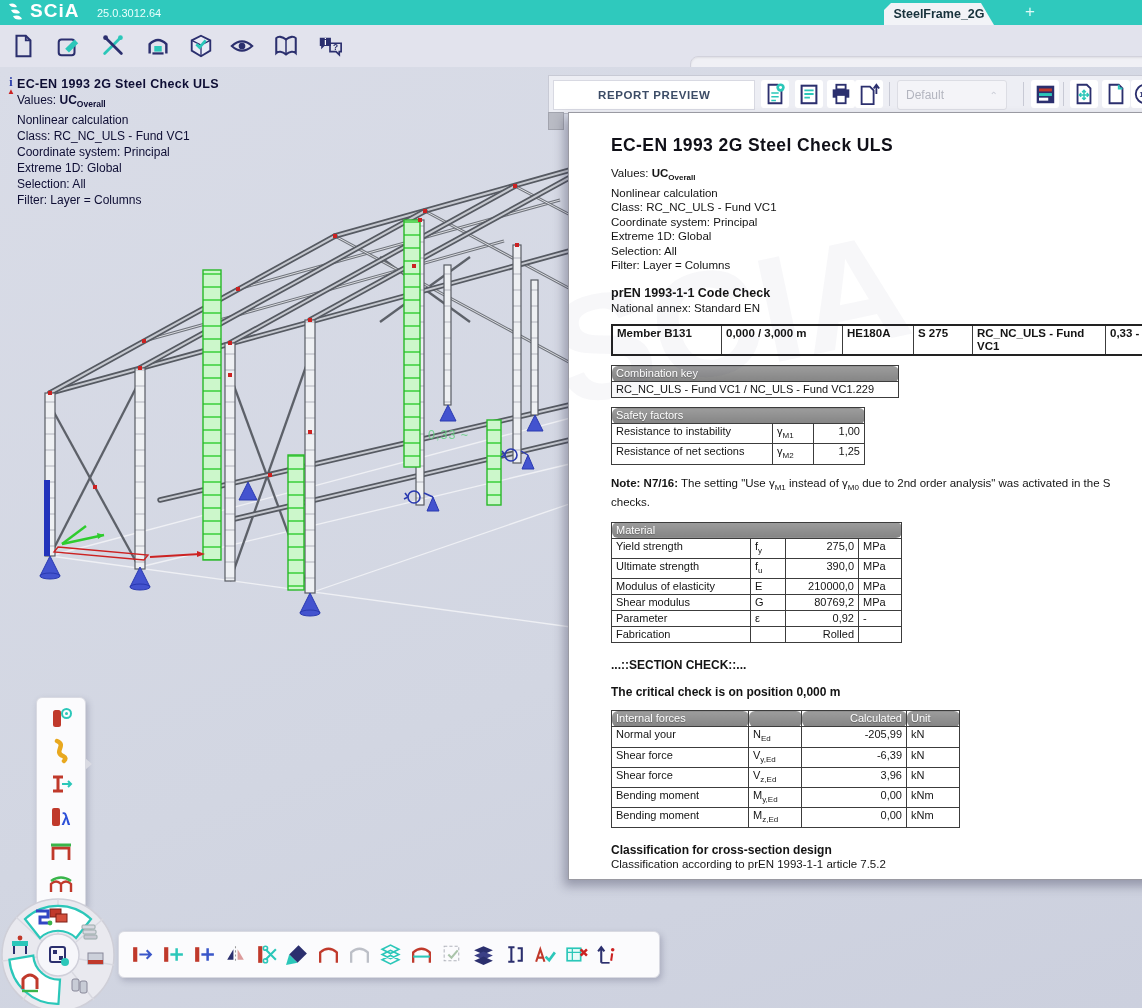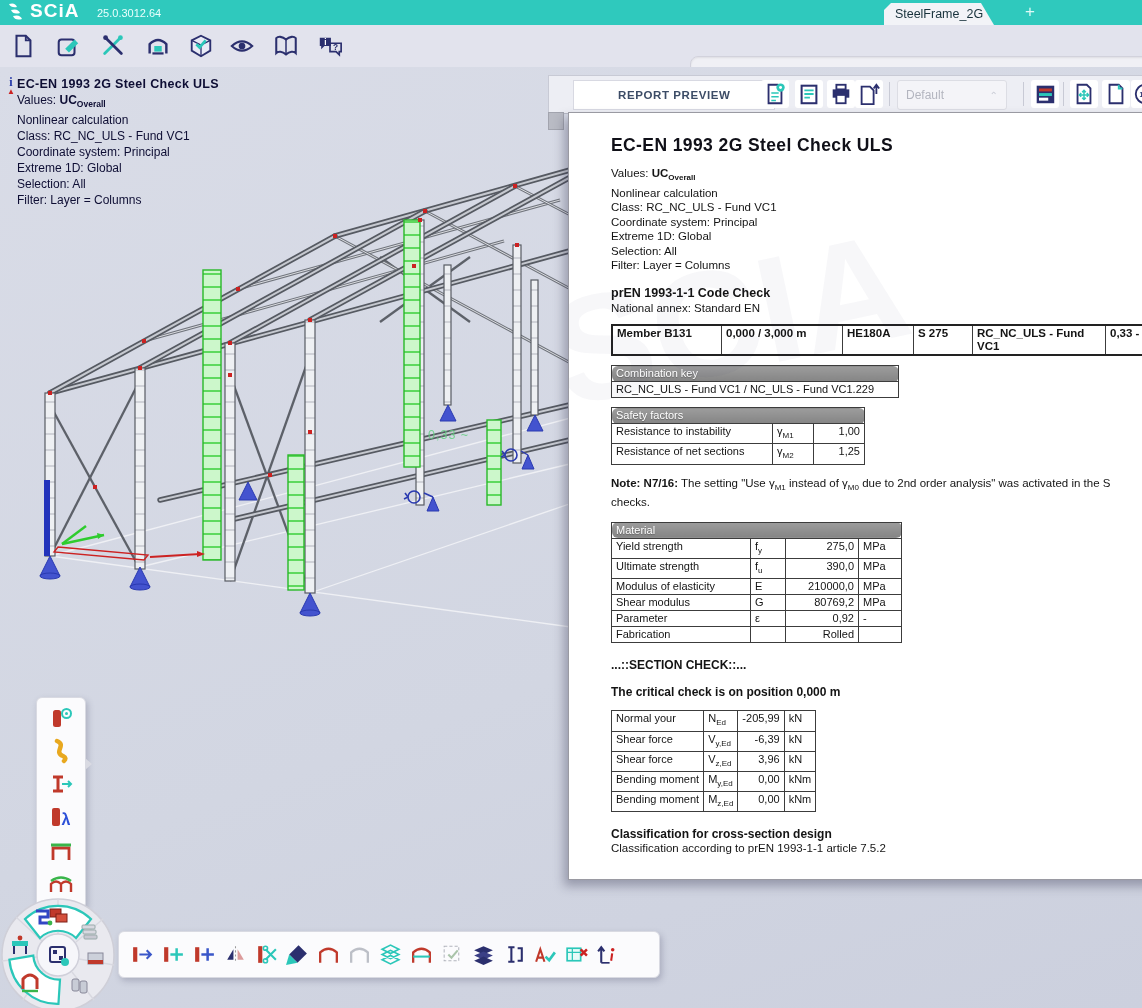--- a/index.html
+++ b/index.html
@@ -5,21 +5,21 @@
   html,body{margin:0;padding:0;width:1142px;height:1008px;overflow:hidden;
     font-family:"Liberation Sans",sans-serif;background:#d5d8e4;position:relative;}
   .abs{position:absolute;}
   
   .topbar{left:0;top:0;width:1142px;height:25px;background:#2fc9bd;}
   .brand{left:30px;top:0px;color:#fff;font-weight:bold;font-size:19px;letter-spacing:1px;}
   .version{left:97px;top:7px;color:#eafffd;font-size:11px;}
   .tab{left:884px;top:3px;width:110px;height:22px;background:#f2f3f7;
     clip-path:polygon(0 100%,0 7px,7px 0,calc(100% - 13px) 0,100% 100%);
     display:flex;align-items:center;justify-content:center;}
-  .tab span{font-size:12.5px;font-weight:normal;color:#17313b;}
+  .tab span{font-size:12.5px;font-weight:bold;color:#17313b;}
   .tabplus{left:1018px;top:2px;width:24px;height:20px;color:#dffaf7;font-size:17px;
     text-align:center;line-height:20px;cursor:pointer;}
   
   .toolbar{left:0;top:25px;width:1142px;height:42px;background:#e2e3ed;border-bottom:1px solid #cdced9;}
   .mtb{position:absolute;top:4px;width:34px;height:34px;border:none;background:transparent;padding:4px;cursor:pointer;}
   .cmd{left:690px;top:31px;width:462px;height:30px;background:#f0f0f5;border:1px solid #d2d2dc;
     border-radius:8px;box-shadow:inset 0 1px 2px rgba(0,0,0,.08);padding:0 12px;
     font-style:italic;font-size:12.5px;color:#8d929b;outline:none;font-family:"Liberation Sans",sans-serif;}
   .cmd::placeholder{color:#9aa0a8;font-style:italic;}
   
@@ -41,21 +41,21 @@
   
   .btb{left:118px;top:864px;width:524px;height:45px;background:#fbfbfd;border:1px solid #d9dae2;
     border-radius:6px;box-shadow:2px 3px 6px rgba(60,60,90,.25);display:flex;align-items:center;padding:0 8px;}
   .btb button{width:31px;height:34px;border:none;background:transparent;cursor:pointer;padding:4px 3px;}
   
   .wheel{left:-2px;top:830px;width:122px;height:122px;cursor:pointer;}
   
   .rph{left:548px;top:75px;width:594px;height:37px;background:#edeef4;border:1px solid #c8cad5;
     border-bottom:1px solid #b8bac6;}
   .rp-title{position:absolute;left:4px;top:4px;width:200px;height:28px;background:#fff;
-    border:1px solid #d8d9e2;border-radius:0;display:flex;align-items:center;margin-left:20px;}
+    border:1px solid #d8d9e2;border-radius:0;display:flex;align-items:center;}
   .rp-title span{margin-left:44px;font-size:11.5px;font-weight:bold;color:#3c4c66;letter-spacing:.6px;}
   .rpb{position:absolute;top:4px;width:28px;height:28px;border:none;background:#fff;
     border-radius:3px;cursor:pointer;padding:2px;}
   .rp-sep{position:absolute;top:6px;width:1px;height:24px;background:#c8cad5;}
   .rp-dd{position:absolute;left:336px;top:4px;width:92px;height:28px;background:#f4f4f8;
     border:1px solid #dcdde4;border-radius:3px;color:#b3b5bf;font-size:12px;
     display:flex;align-items:center;padding:0 8px;cursor:pointer;}
   .rp-dd .chev{margin-left:auto;color:#c9ccd6;font-size:10px;}
   .corner{left:548px;top:112px;width:14px;height:16px;background:#b9bbc4;border:1px solid #a2a4ae;}
   .page{left:568px;top:112px;width:620px;height:768px;background:#fff;border:1px solid #9a9aa2;
@@ -642,20 +642,26 @@
           <td></td>
         </tr>
   </tbody>
     </table>
 
   <div class="hb" style="margin-top:15px">...::SECTION  CHECK::...</div>
   <div class="hb" style="margin-top:13px">The critical  check  is  on  position  0,000 m</div>
 
   <table style="margin-top:11px">
     <tbody>
+        <tr>
+          <th class="gh" style="width:128px">Internal forces</th>
+        <th class="gh" style="width:44px"></th>
+        <th class="gh num" style="width:96px">Calculated</th>
+        <th class="gh" style="width:44px">Unit</th>
+        </tr>
     <tr>
           <td>Normal your</td>
           <td><span>N</span><sub>Ed</sub></td>
           <td class="num">-205,99</td>
           <td>kN</td>
         </tr>
     <tr>
           <td>Shear force</td>
           <td><span>V</span><sub>y,Ed</sub></td>
           <td class="num">-6,39</td>

